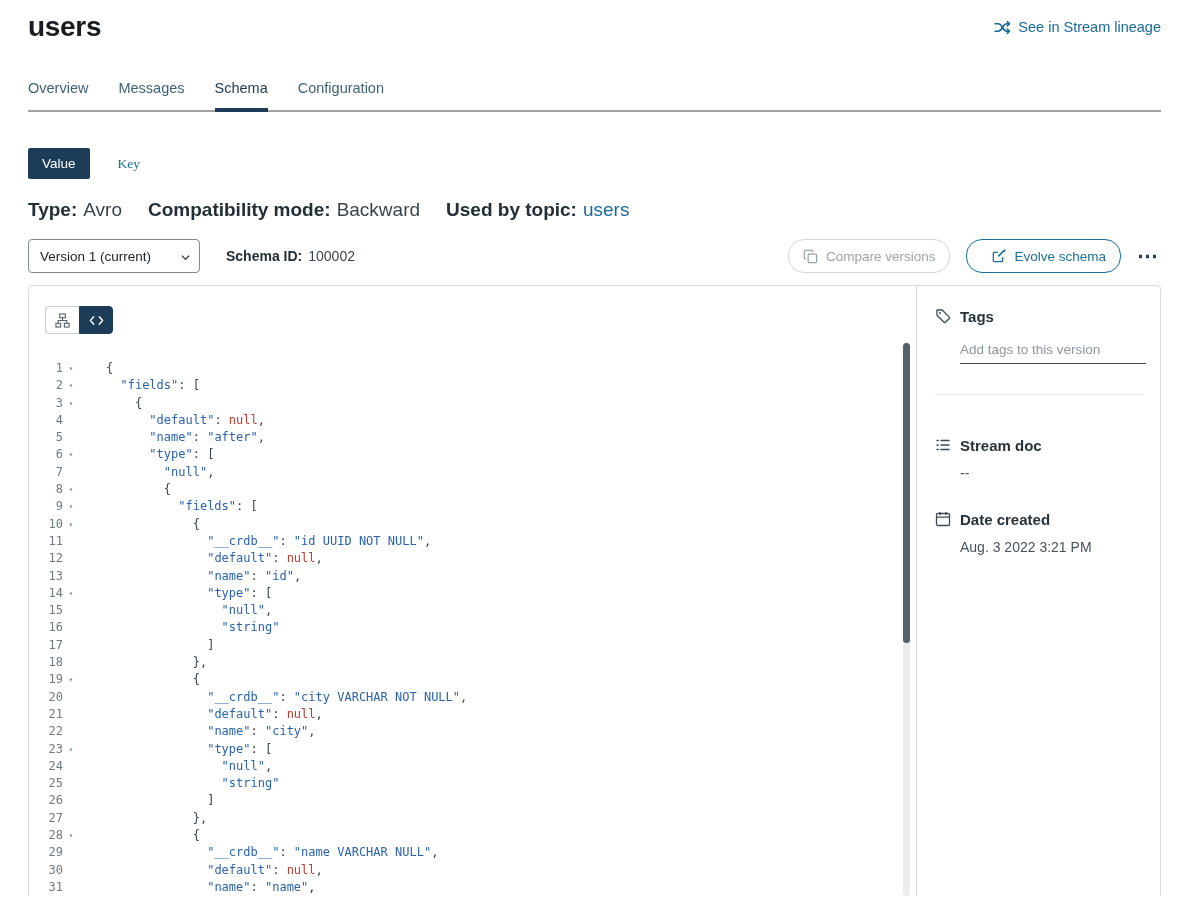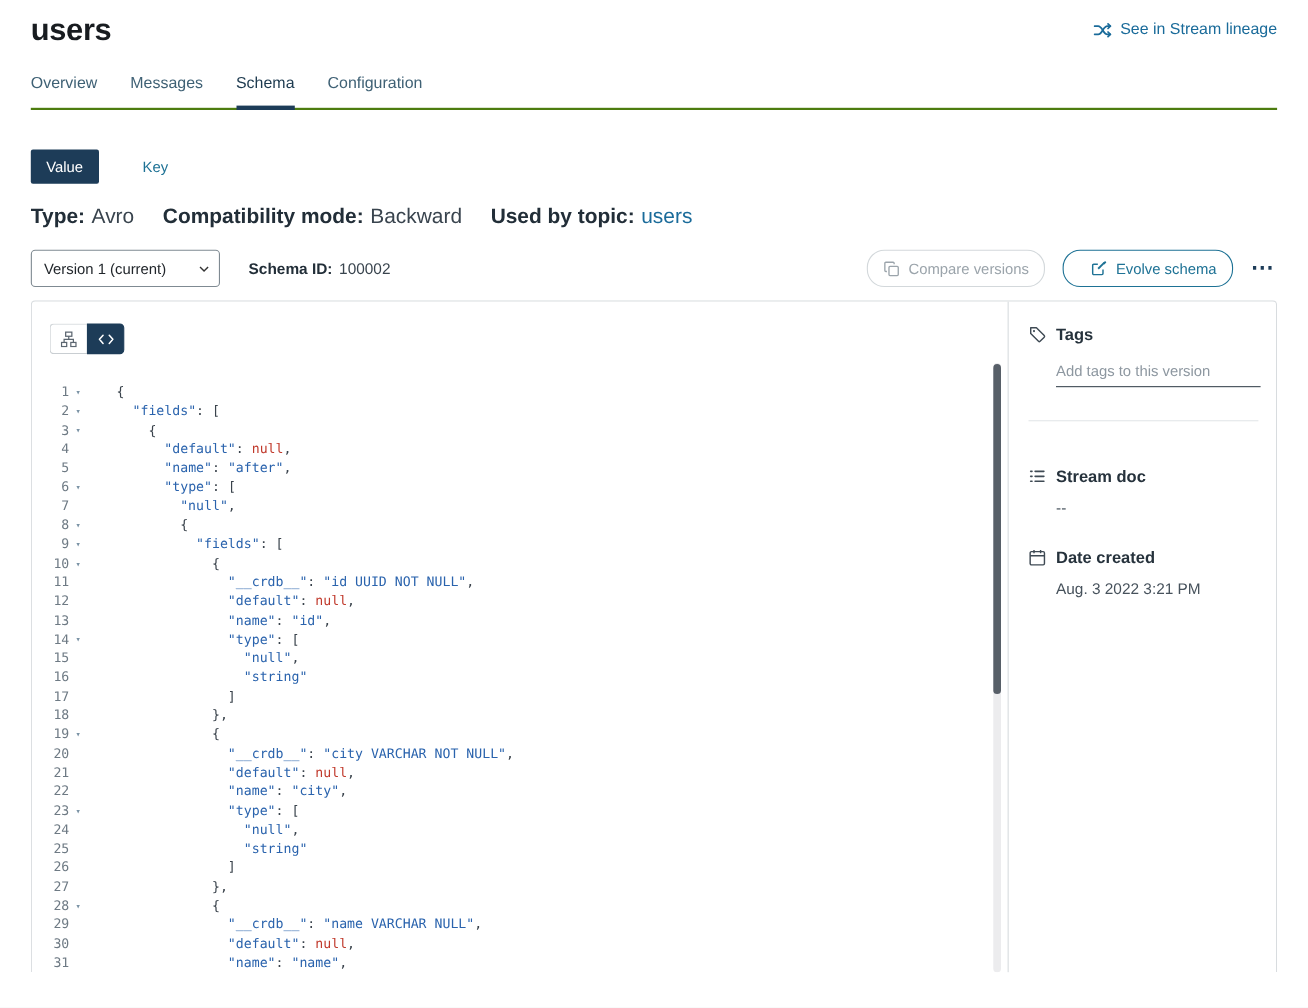--- a/index.html
+++ b/index.html
@@ -20,31 +20,31 @@
   .page{padding:0 28px;}
 
   
   .header{display:flex;align-items:center;justify-content:space-between;padding-top:10px;height:44px;}
   .page-title{font-size:28px;font-weight:700;color:#181c20;letter-spacing:-0.3px;}
   .lineage-link{display:flex;align-items:center;gap:7px;color:var(--link);font-size:14.5px;
     text-decoration:none;cursor:pointer;background:none;border:none;font-family:inherit;}
   .lineage-link svg{width:17px;height:17px;}
 
   
-  .tabs{display:flex;gap:30px;margin-top:24px;border-bottom:2px solid #4d7c0f;}
+  .tabs{display:flex;gap:30px;margin-top:36px;border-bottom:2px solid #a3a3a3;}
   .tab{position:relative;font-size:14.5px;color:var(--tab-inactive);padding-bottom:14px;cursor:pointer;}
   .tab.active{color:#1d3a4f;font-weight:500;}
   .tab.active::after{content:"";position:absolute;left:0;right:0;bottom:-2px;height:4px;background:var(--dark);}
 
   
   .toggle-row{margin-top:36px;display:flex;align-items:center;}
   .toggle-value{background:var(--dark);color:#fff;border:none;border-radius:2px;
     font-size:13.5px;padding:8px 14px;cursor:pointer;font-family:inherit;}
-  .toggle-key{background:none;border:none;color:var(--teal);font-size:13.5px;margin-left:40px;
-    cursor:pointer;font-family:Liberation Sans, sans-serif;}
+  .toggle-key{background:none;border:none;color:var(--teal);font-size:13.5px;margin-left:28px;
+    cursor:pointer;font-family:Liberation Serif, serif;}
 
   
   .meta-row{margin-top:20px;display:flex;align-items:baseline;font-size:19px;}
   .meta-label{font-weight:700;color:#222e38;}
   .meta-value{color:#39444e;margin-left:6px;}
   .meta-group{margin-right:26px;display:flex;align-items:baseline;}
   .meta-link{color:var(--link);margin-left:6px;text-decoration:none;cursor:pointer;}
 
   
   .controls-row{margin-top:18px;display:flex;align-items:center;}

